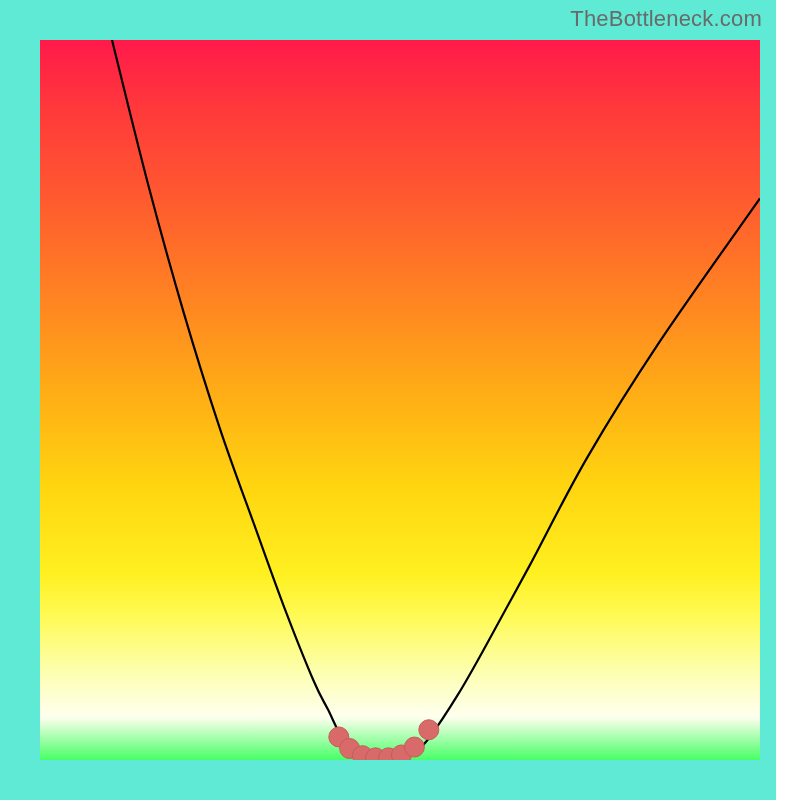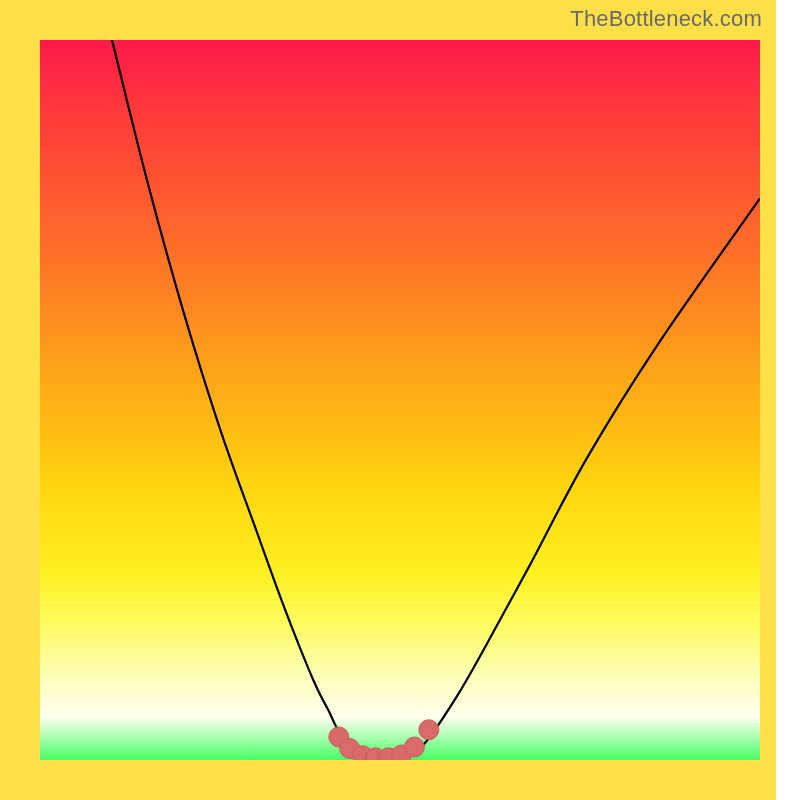--- a/index.html
+++ b/index.html
@@ -7,21 +7,21 @@
     padding: 0;
     width: 800px;
     height: 800px;
     overflow: hidden;
     font-family: Arial, Helvetica, sans-serif;
   }
   .frame {
     position: relative;
     width: 776px;
     height: 800px;
-    background: #fde047;
+    background: #5eead4;
   }
   .plot-area {
     position: absolute;
     left: 40px;
     top: 40px;
     width: 720px;
     height: 720px;
     overflow: hidden;
   }
   .gradient-bg {

